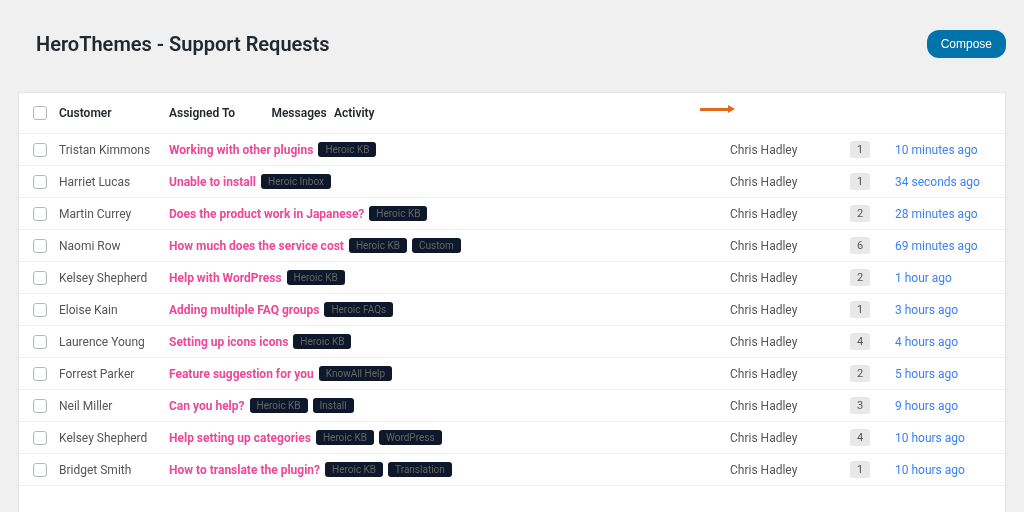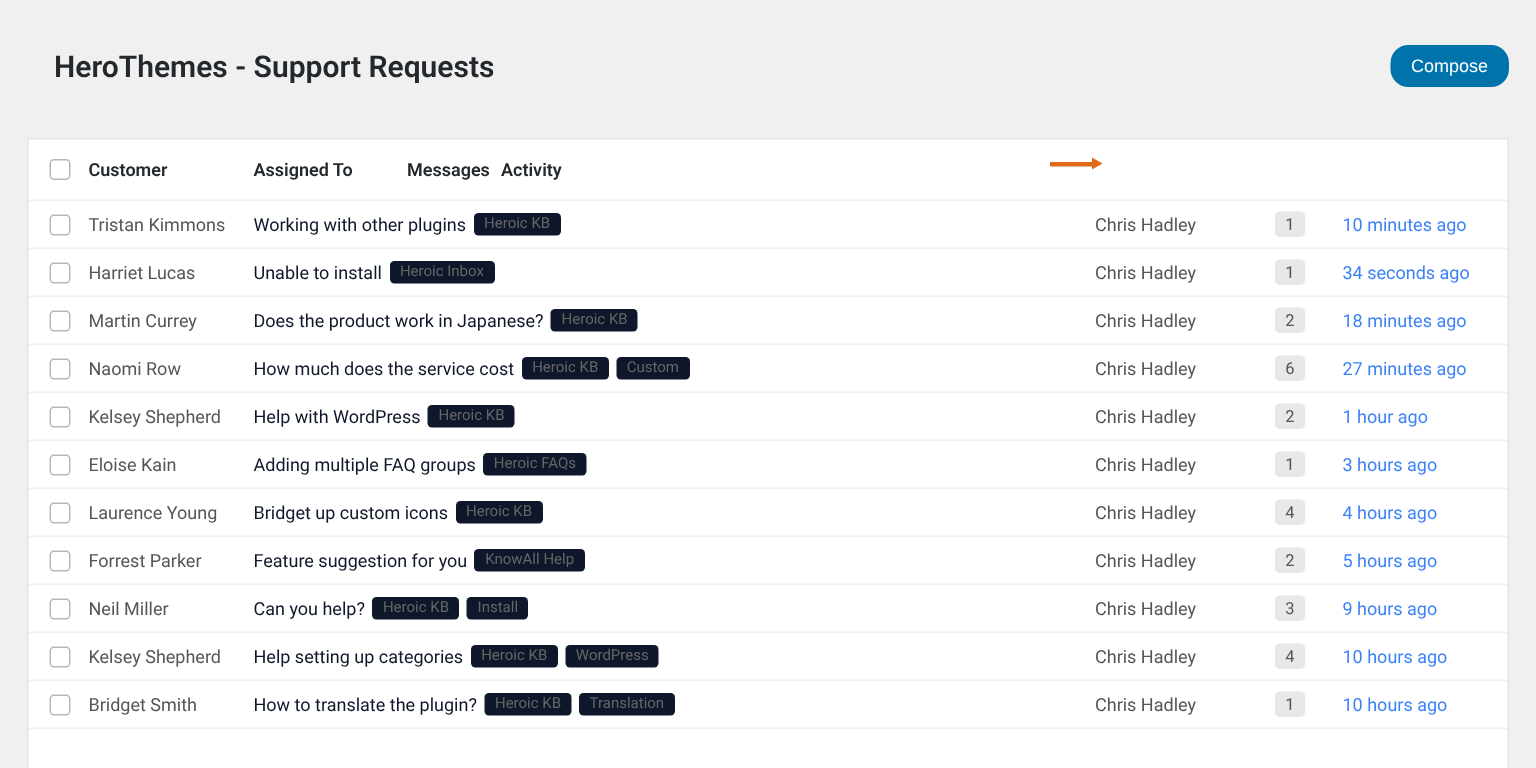--- a/index.html
+++ b/index.html
@@ -62,21 +62,21 @@
   .col-customer { width: 110px; color: #555; }
   .col-subject { flex: 1; display:flex; align-items:center; flex-wrap:wrap; gap:5px; }
   .col-assigned { width: 95px; color: #555; }
   .col-messages { width: 70px; text-align:center; }
   .col-activity { width: 100px; color: #3b82f6; }
   .head-row .col-customer,
   .head-row .col-assigned,
   .head-row .col-messages,
   .head-row .col-activity,
   .head-row .col-subject-label { color: #23282d; font-weight:600; }
-  .subject-text { font-weight:400; color:#0f172a; }
+  .subject-text { font-weight:700; color:#ec4899; }
   .tag {
     background: #0f172a;
     color: #666;
     font-size: 10px;
     padding: 2px 7px;
     border-radius: 3px;
     white-space: nowrap;
   }
   .msg-badge {
     background: #e8e8e8;
@@ -166,35 +166,35 @@
           <div class="col-check">
             <input type="checkbox" style="">
           </div>
           <div class="col-customer">Martin Currey</div>
           <div class="col-subject">
             <span class="subject-text">Does the product work in Japanese?</span>
             <span class="tag">Heroic KB</span>
           </div>
           <div class="col-assigned">Chris Hadley</div>
           <div class="col-messages"><span class="msg-badge">2</span></div>
-          <div class="col-activity">18 minutes ago</div>
+          <div class="col-activity">28 minutes ago</div>
         </div>
         <div class="row">
           <div class="col-check">
             <input type="checkbox" style="">
           </div>
           <div class="col-customer">Naomi Row</div>
           <div class="col-subject">
             <span class="subject-text">How much does the service cost</span>
             <span class="tag">Heroic KB</span>
             <span class="tag">Custom</span>
           </div>
           <div class="col-assigned">Chris Hadley</div>
           <div class="col-messages"><span class="msg-badge">6</span></div>
-          <div class="col-activity">27 minutes ago</div>
+          <div class="col-activity">69 minutes ago</div>
         </div>
         <div class="row">
           <div class="col-check">
             <input type="checkbox" style="">
           </div>
           <div class="col-customer">Kelsey Shepherd</div>
           <div class="col-subject">
             <span class="subject-text">Help with WordPress</span>
             <span class="tag">Heroic KB</span>
           </div>
@@ -214,21 +214,21 @@
           <div class="col-assigned">Chris Hadley</div>
           <div class="col-messages"><span class="msg-badge">1</span></div>
           <div class="col-activity">3 hours ago</div>
         </div>
         <div class="row">
           <div class="col-check">
             <input type="checkbox" style="">
           </div>
           <div class="col-customer">Laurence Young</div>
           <div class="col-subject">
-            <span class="subject-text">Bridget up custom icons</span>
+            <span class="subject-text">Setting up icons icons</span>
             <span class="tag">Heroic KB</span>
           </div>
           <div class="col-assigned">Chris Hadley</div>
           <div class="col-messages"><span class="msg-badge">4</span></div>
           <div class="col-activity">4 hours ago</div>
         </div>
         <div class="row">
           <div class="col-check">
             <input type="checkbox" style="">
           </div>

